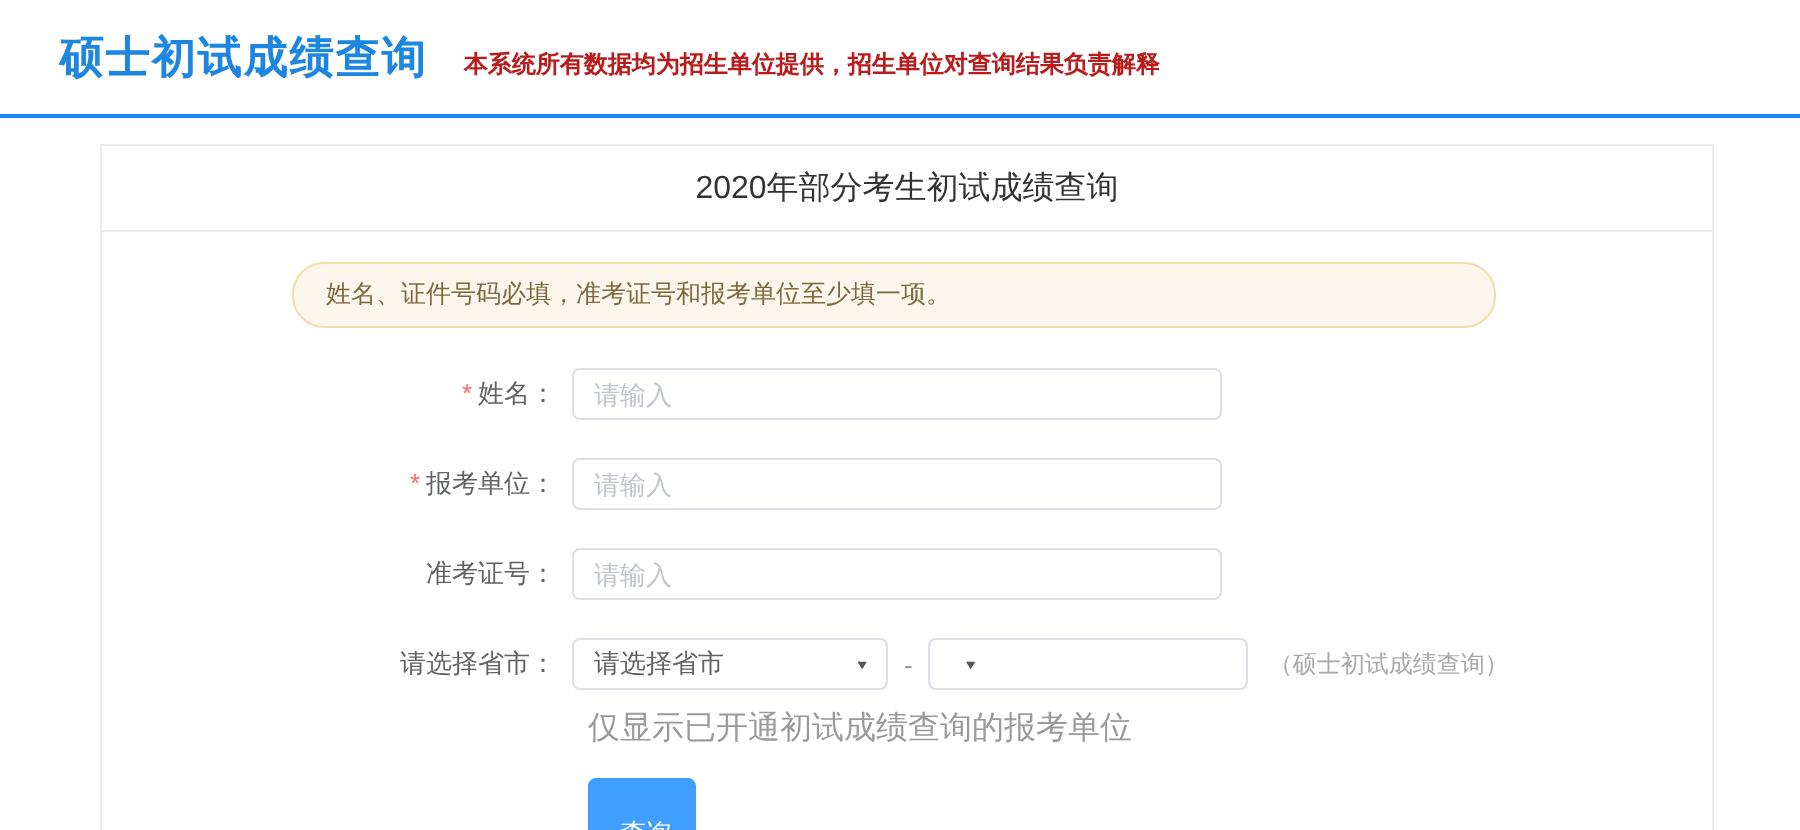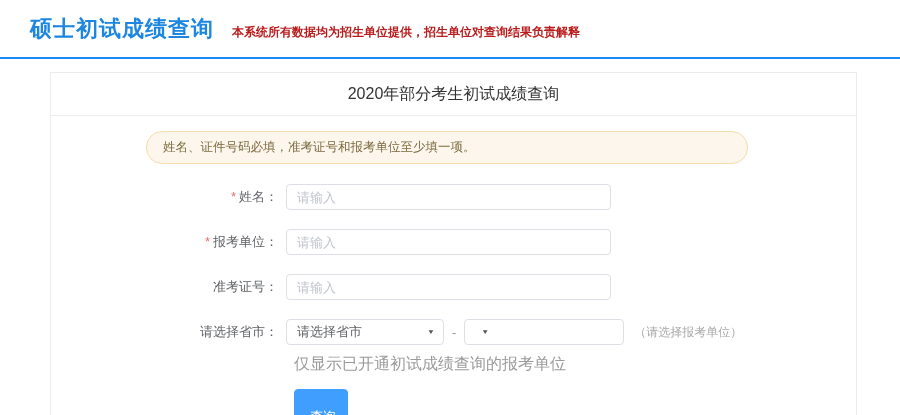--- a/index.html
+++ b/index.html
@@ -109,21 +109,21 @@
           <span>请选择省市</span>
           <span class="caret">▼</span>
         </div>
 
         <span class="dash">-</span>
 
         <div class="select-box select-unit">
           <span class="caret">▼</span>
         </div>
 
-        <span class="sort-note">（请选择报考单位）</span>
+        <span class="sort-note">（硕士初试成绩查询）</span>
       </div>
 
       <div class="hint-row">
         <div class="hint-spacer"></div>
         <div class="hint-text">仅显示已开通初试成绩查询的报考单位</div>
       </div>
 
       <div class="submit-row">
         <div class="submit-spacer"></div>
         <button class="submit-btn">查询</button>

